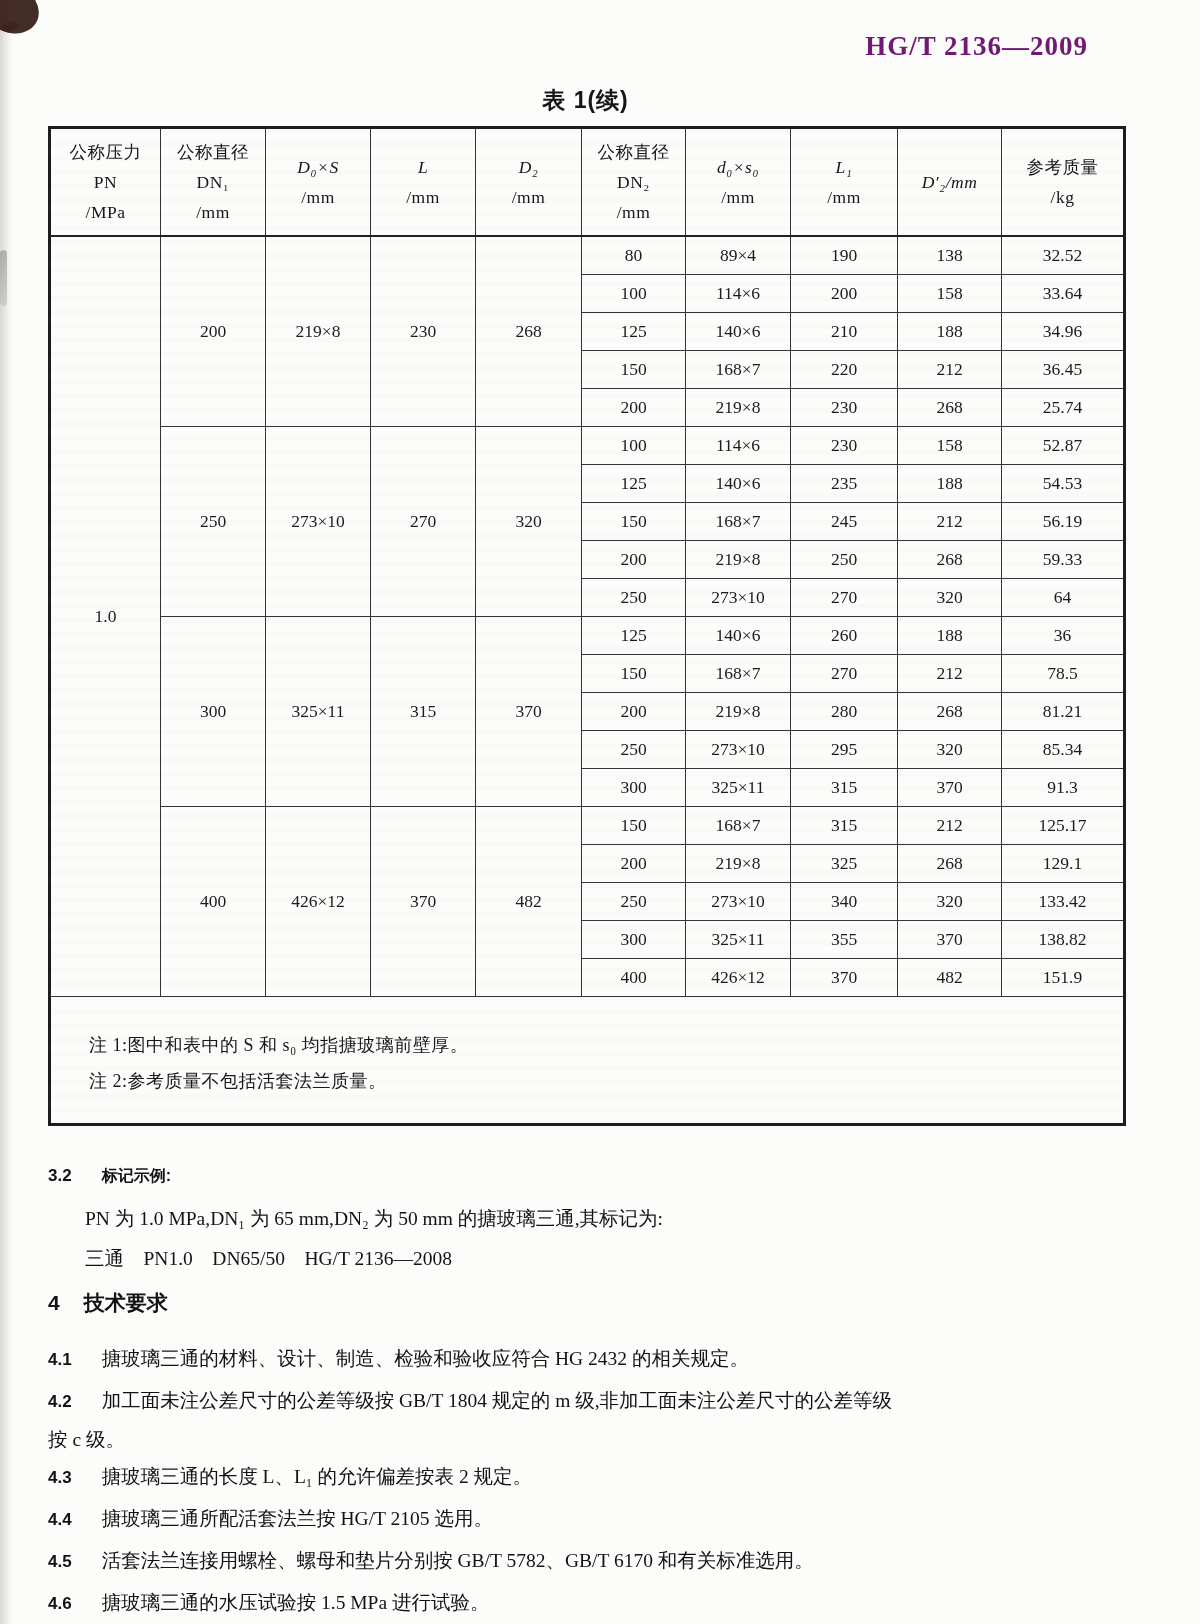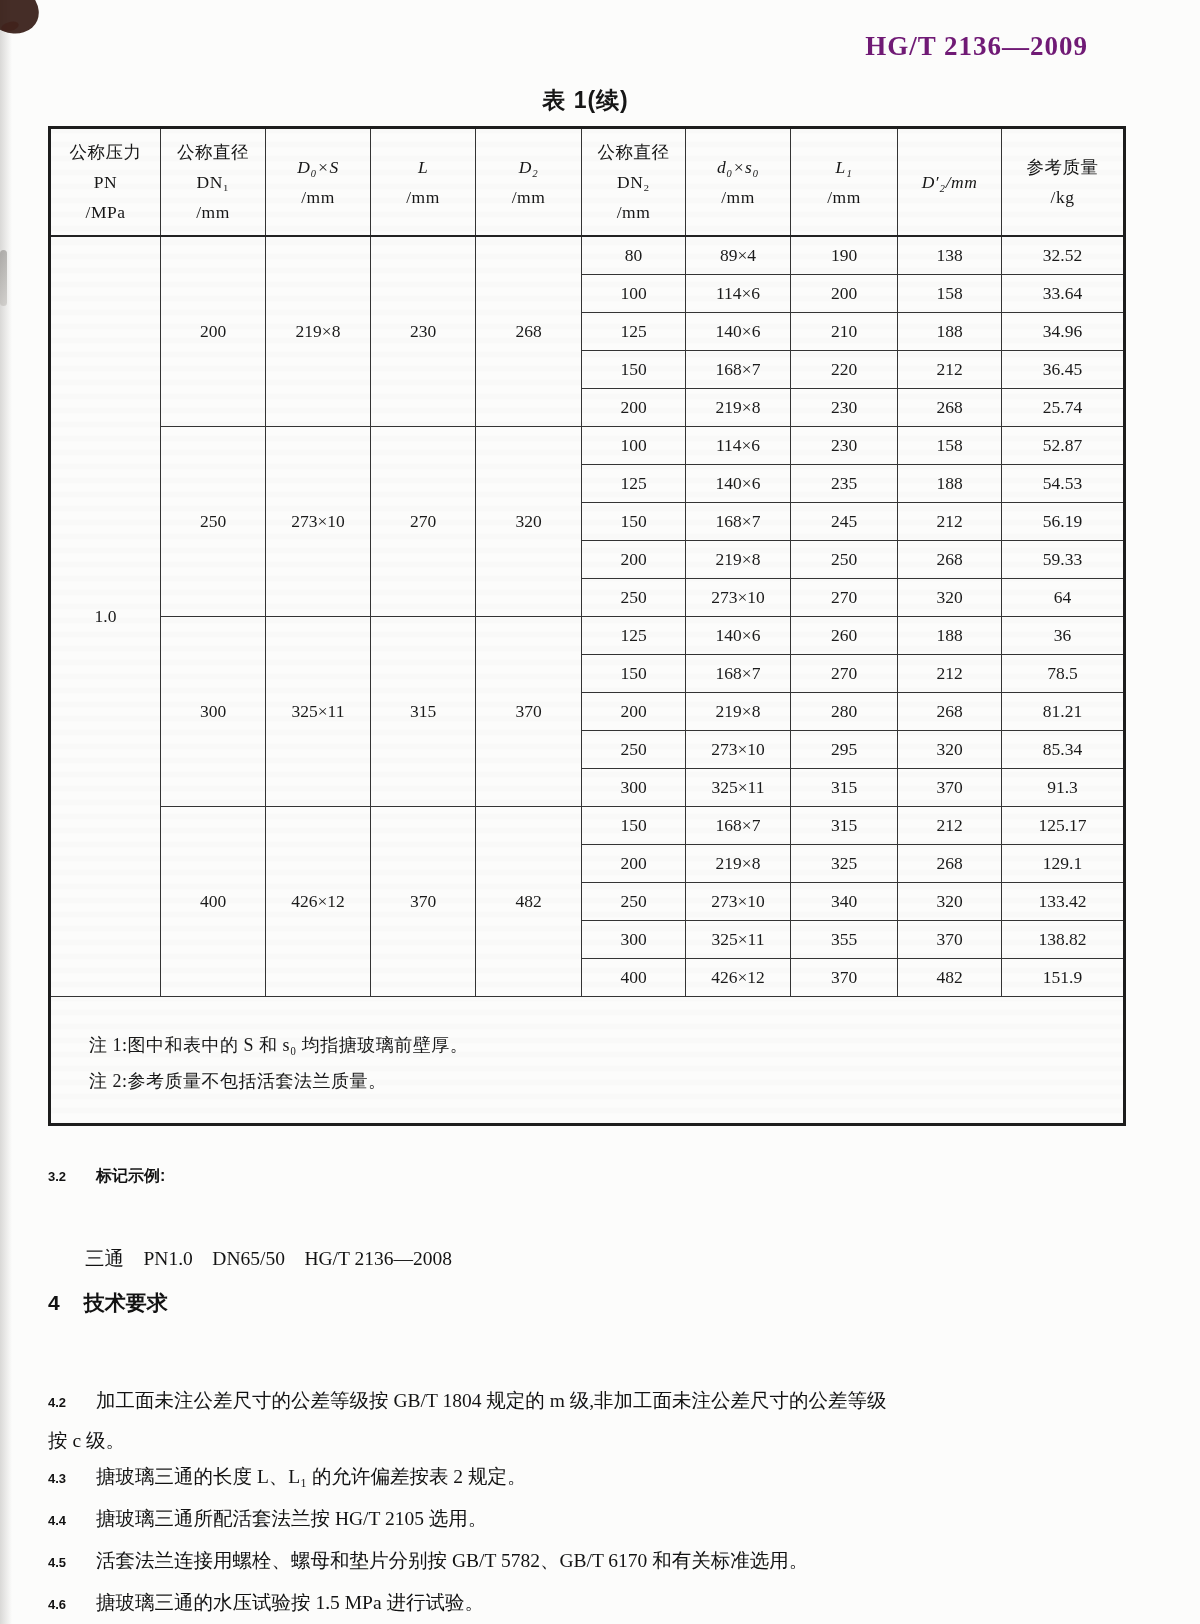--- a/index.html
+++ b/index.html
@@ -39,21 +39,21 @@
   .math{font-style:italic;}
   tbody td{height:37px;font-size:17.5px;color:#1b1b1b;}
   td.pn-cell,td.gcell{font-size:17.5px;}
   tfoot td.notes{border-top:1px solid #343434;text-align:left;
     padding:30px 20px 24px 38px;font-size:18px;color:#181818;}
   tfoot .note-line{line-height:36px;letter-spacing:.5px;}
 
   .para{position:absolute;left:48px;width:1104px;font-size:19.5px;line-height:26px;color:#121212;}
   .para.indent{left:85px;width:1067px;}
   .cnum{font-family:"Liberation Sans","DejaVu Sans",sans-serif;font-weight:bold;
-    font-size:13px;margin-right:30px;}
+    font-size:17px;margin-right:30px;}
   .ctitle{font-family:"Liberation Sans","DejaVu Sans",sans-serif;font-weight:bold;font-size:16px;}
   .sec4 .cnum{font-size:21px;margin-right:24px;}
   .sec4 .ctitle{font-size:21px;}
   .cont{display:block;margin-top:12px;}
 </style>
 </head>
 <body>
 
 <div class="page">
 
@@ -290,26 +290,30 @@
           <div class="note-line">注 1:图中和表中的 S 和 s₀ 均指搪玻璃前壁厚。</div>
           <div class="note-line">注 2:参考质量不包括活套法兰质量。</div>
         </td>
       </tr>
     </tfoot>
   </table>
 
   <p class="para" style="top:1142px">
     <span class="cnum">3.2</span><span class="ctitle">标记示例:</span>
   </p>
+  <p class="para indent" style="top:1186px">PN 为 1.0 MPa,DN₁ 为 65 mm,DN₂ 为 50 mm 的搪玻璃三通,其标记为:</p>
   <p class="para indent" style="top:1226px">三通　PN1.0　DN65/50　HG/T 2136—2008</p>
 
   <p class="para sec4" style="top:1270px">
     <span class="cnum">4</span><span class="ctitle">技术要求</span>
   </p>
 
+  <p class="para" style="top:1326px">
+    <span class="cnum">4.1</span><span class="itext">搪玻璃三通的材料、设计、制造、检验和验收应符合 HG 2432 的相关规定。</span>
+  </p>
   <p class="para" style="top:1368px">
     <span class="cnum">4.2</span><span class="itext">加工面未注公差尺寸的公差等级按 GB/T 1804 规定的 m 级,非加工面未注公差尺寸的公差等级</span><span class="cont">按 c 级。</span>
   </p>
   <p class="para" style="top:1444px">
     <span class="cnum">4.3</span><span class="itext">搪玻璃三通的长度 L、L₁ 的允许偏差按表 2 规定。</span>
   </p>
   <p class="para" style="top:1486px">
     <span class="cnum">4.4</span><span class="itext">搪玻璃三通所配活套法兰按 HG/T 2105 选用。</span>
   </p>
   <p class="para" style="top:1528px">

